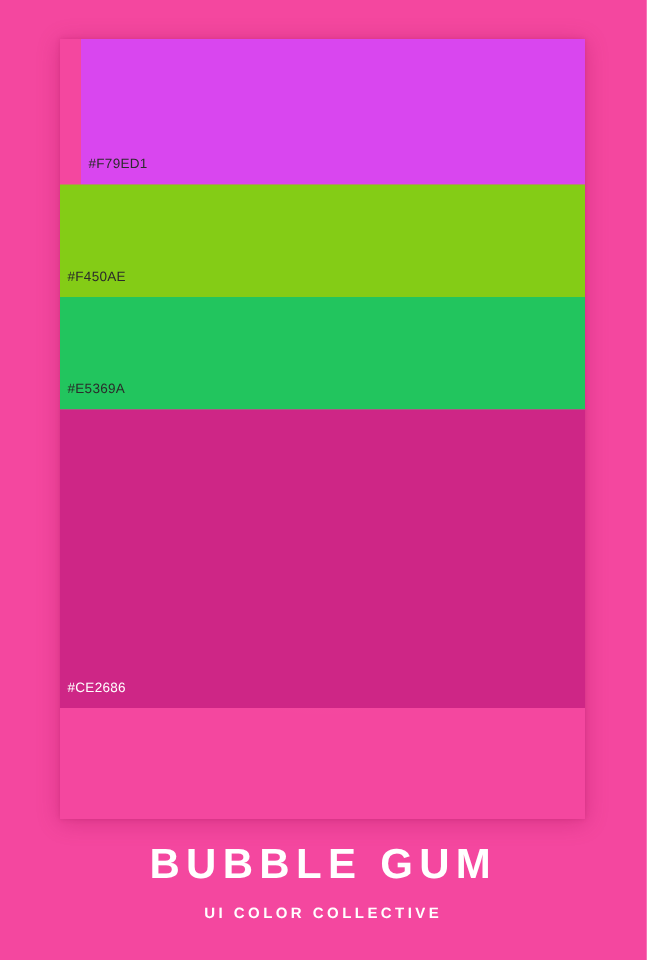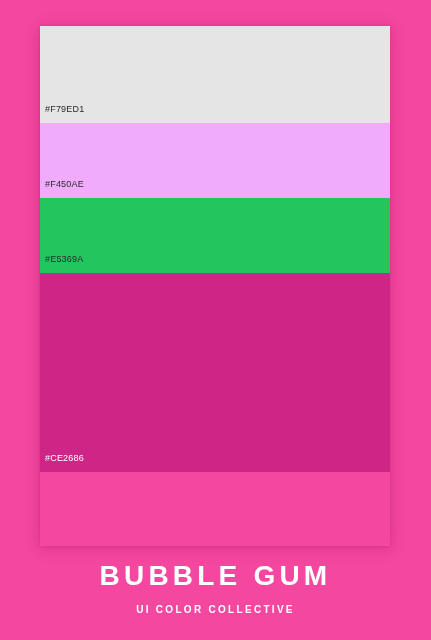--- a/index.html
+++ b/index.html
@@ -104,24 +104,24 @@
 </style>
 </head>
 <body>
 
 <div id="poster" style="background: rgb(244, 71, 159);">
 
   <div id="bg-glow"></div>
 
   <div id="palette-card">
 
-  <div class="swatch dark-text" style="background: #e5e5e5; height: 97px; flex: 0 0 97px;">
+  <div class="swatch dark-text" style="background: #d946ef; height: 97px; flex: 0 0 97px; margin-left: 14px;">
         <span class="swatch-label">#F79ED1</span>
       </div>
-      <div class="swatch dark-text" style="background: #f0abfc; height: 75px; flex: 0 0 75px;">
+      <div class="swatch dark-text" style="background: #84cc16; height: 75px; flex: 0 0 75px;">
         <span class="swatch-label">#F450AE</span>
       </div>
       <div class="swatch dark-text" style="background: #22c55e; height: 75px; flex: 0 0 75px;">
         <span class="swatch-label">#E5369A</span>
       </div>
       <div class="swatch light-text" style="background: rgb(206, 38, 134); height: 199px; flex: 0 0 199px;">
         <span class="swatch-label">#CE2686</span>
       </div>
     </div>
 

